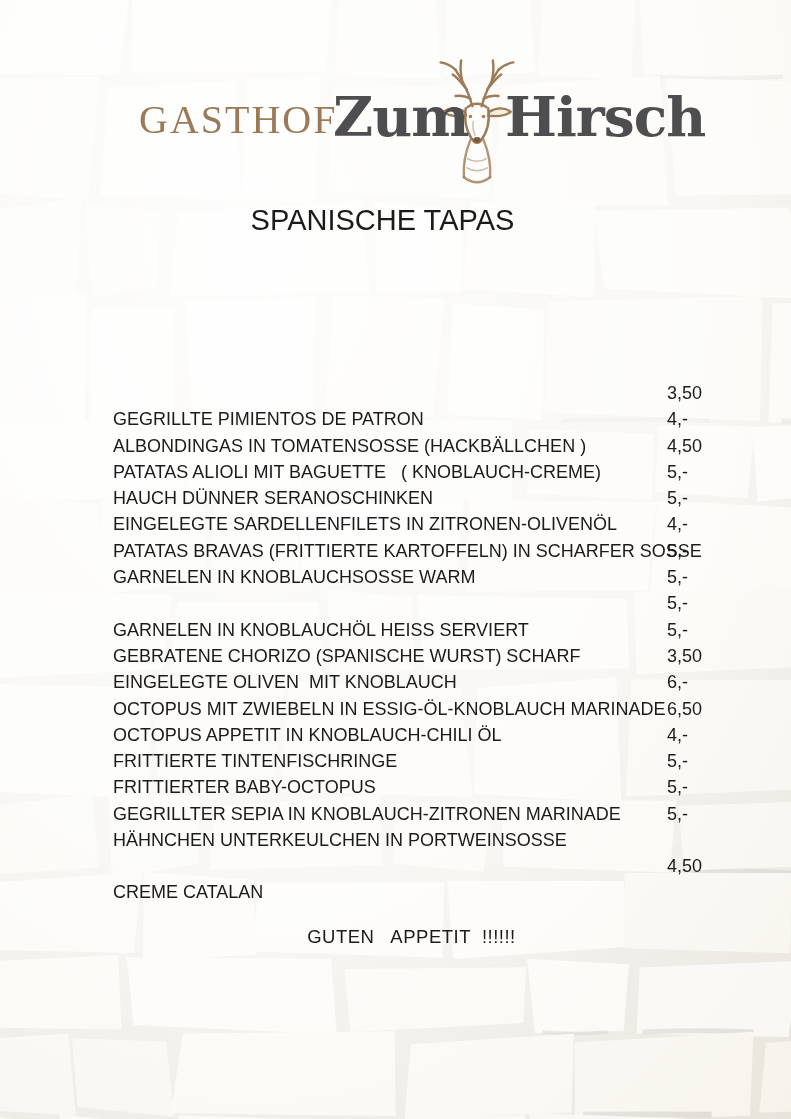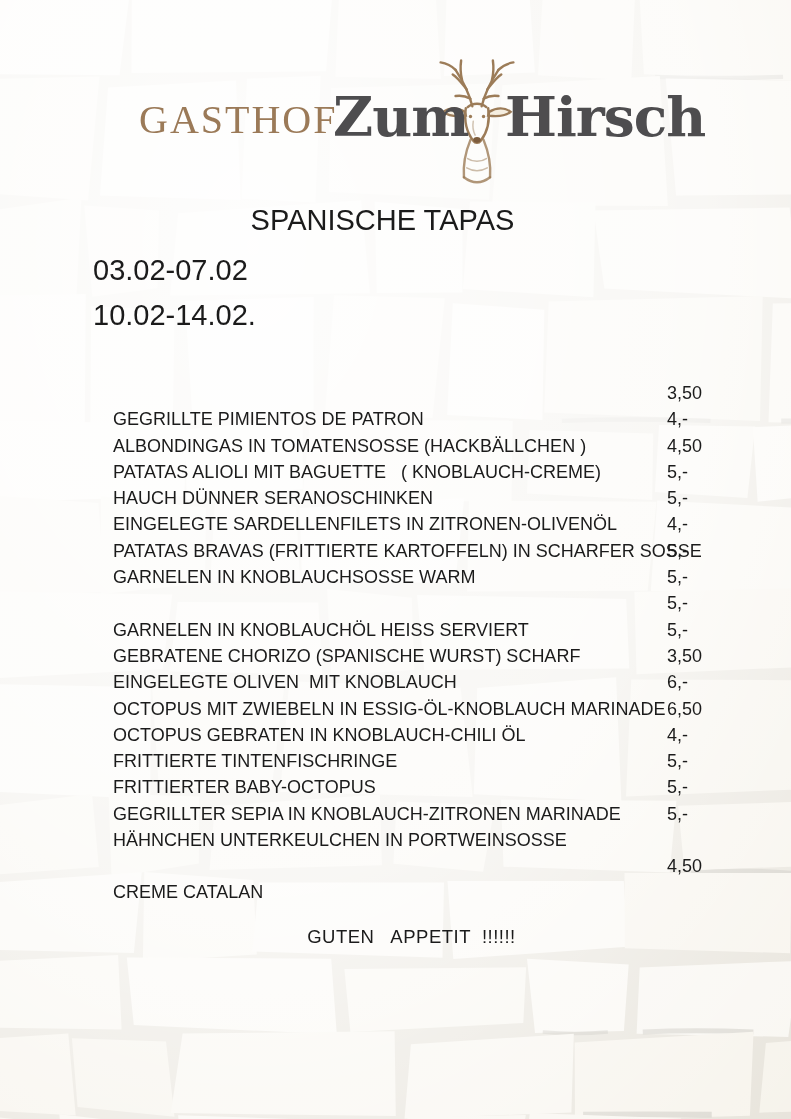--- a/index.html
+++ b/index.html
@@ -182,24 +182,20 @@
       <path d="M67 92 C72 104 75 118 74 132" opacity="0.8"></path>
       <path d="M46 132 C55 139 65 139 74 132" opacity="0.8"></path>
       <path d="M50 112 C56 116 64 116 70 112" opacity="0.5" stroke-width="1.6"></path>
       <path d="M49 122 C56 126 64 126 71 122" opacity="0.5" stroke-width="1.6"></path>
     </svg>
     <span class="script hirsch">Hirsch</span>
   </div>
 
   <div class="title">SPANISCHE TAPAS</div>
 
-  <div class="dates">
-    <div>03.02-07.02</div>
-    <div>10.02-14.02.</div>
-  </div>
 
   <div class="menu" id="menu-list">
   <div class="menu-row">
     <span class="item-name">GEGRILLTE PIMIENTOS DE PATRON</span>
     <span class="item-price">3,50</span>
   </div>
 
   <div class="menu-row">
     <span class="item-name">ALBONDINGAS IN TOMATENSOSSE (HACKBÄLLCHEN )</span>
     <span class="item-price">4,-</span>
@@ -248,21 +244,21 @@
     <span class="item-name">EINGELEGTE OLIVEN  MIT KNOBLAUCH</span>
     <span class="item-price">3,50</span>
   </div>
 
   <div class="menu-row">
     <span class="item-name">OCTOPUS MIT ZWIEBELN IN ESSIG-ÖL-KNOBLAUCH MARINADE</span>
     <span class="item-price">6,-</span>
   </div>
 
   <div class="menu-row">
-    <span class="item-name">OCTOPUS GEBRATEN IN KNOBLAUCH-CHILI ÖL</span>
+    <span class="item-name">OCTOPUS APPETIT IN KNOBLAUCH-CHILI ÖL</span>
     <span class="item-price">6,50</span>
   </div>
 
   <div class="menu-row">
     <span class="item-name">FRITTIERTE TINTENFISCHRINGE</span>
     <span class="item-price">4,-</span>
   </div>
 
   <div class="menu-row">
     <span class="item-name">FRITTIERTER BABY-OCTOPUS</span>

